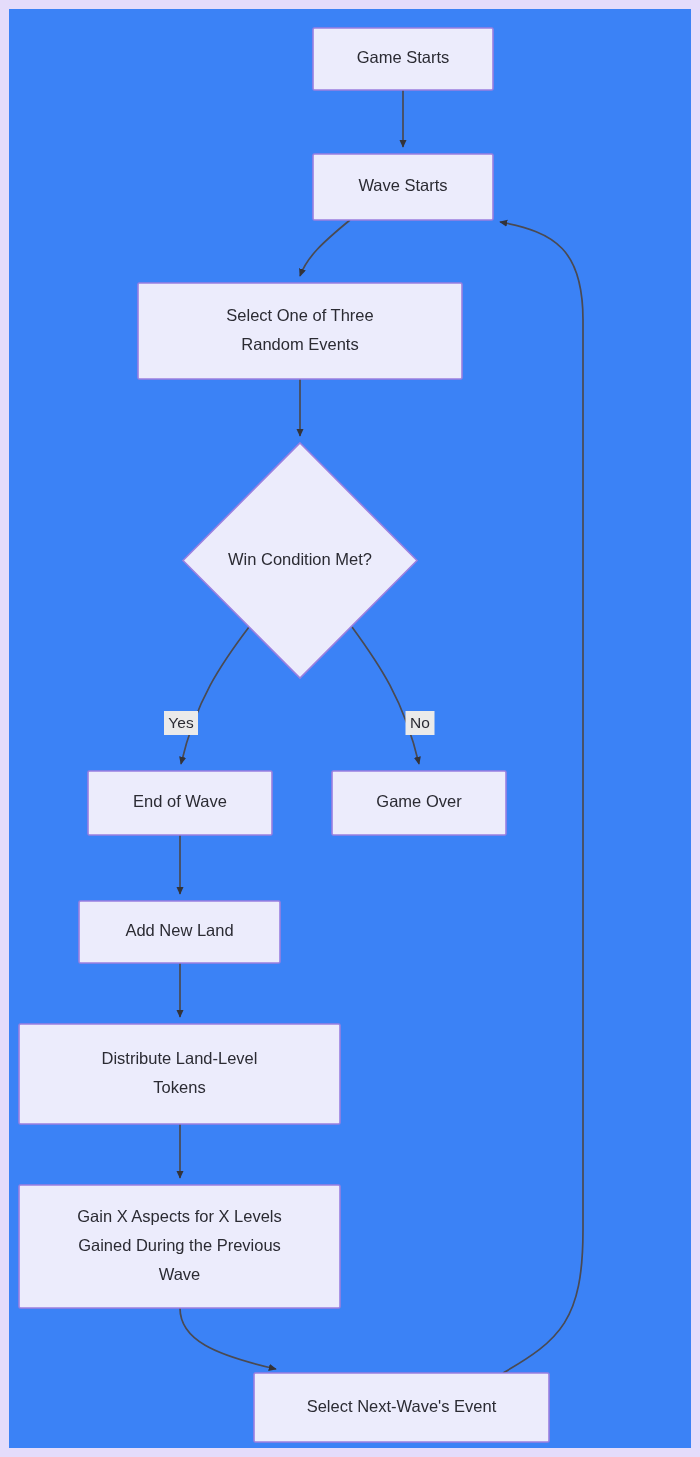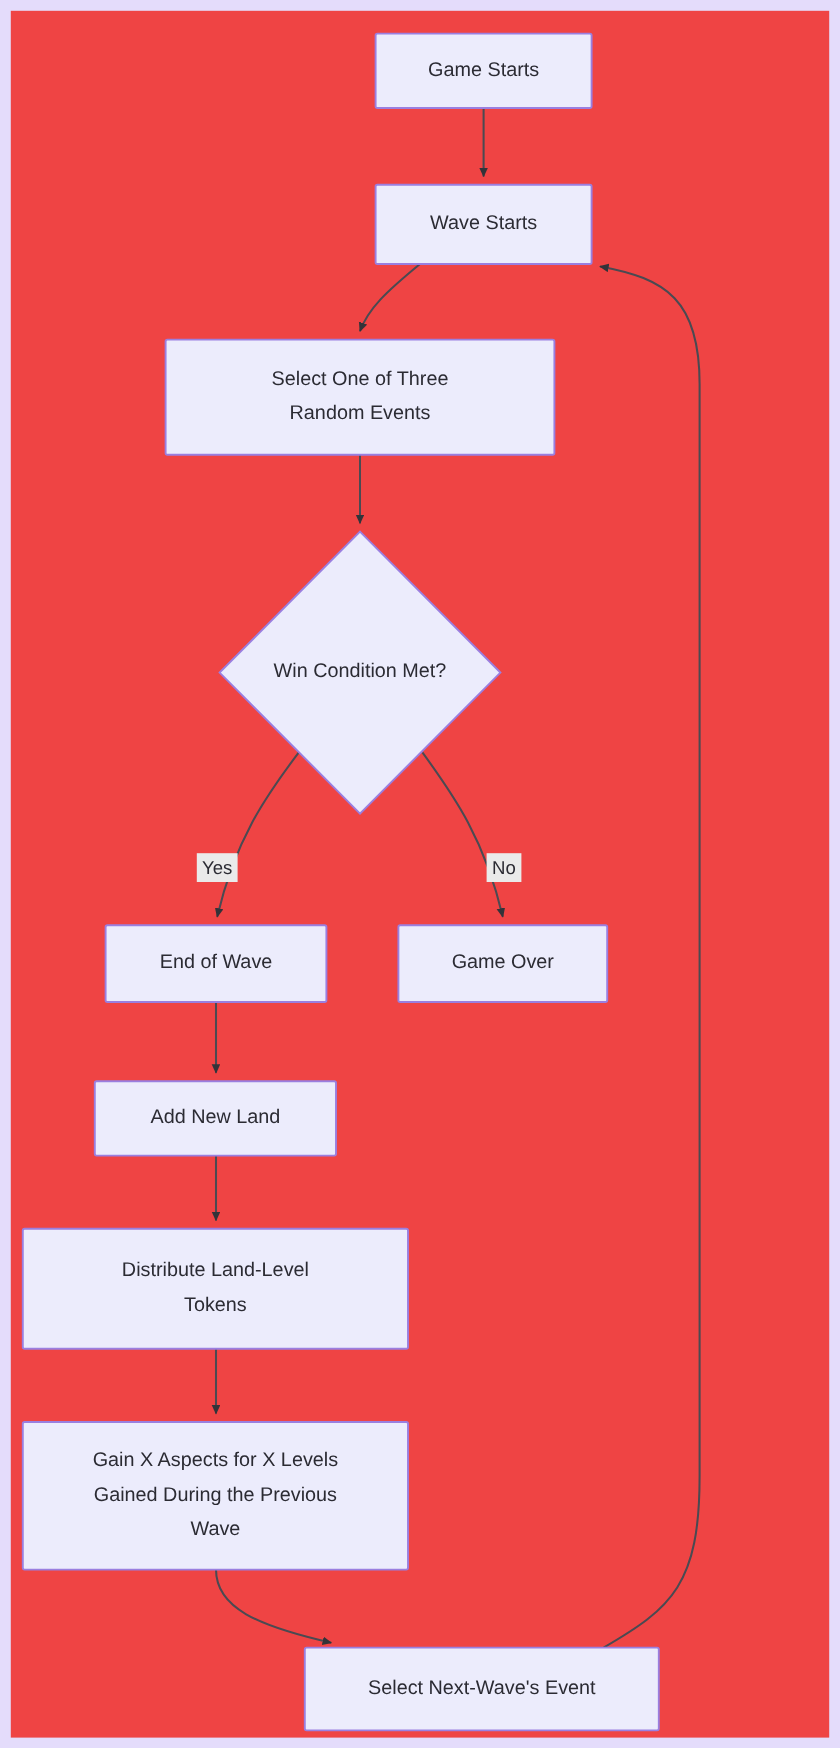--- a/index.html
+++ b/index.html
@@ -10,21 +10,21 @@
   body {
     width: 700px;
     height: 1457px;
     font-family: "Liberation Sans", sans-serif;
   }
   #diagram-frame {
     position: relative;
     width: 700px;
     height: 1457px;
     box-sizing: border-box;
-    background: #ef4444;
+    background: #3b82f6;
     border: 9px solid #e4dcfb;
     overflow: hidden;
   }
   #flow-svg {
     position: absolute;
     left: -9px;
     top: -9px;
     width: 700px;
     height: 1457px;
     display: block;

